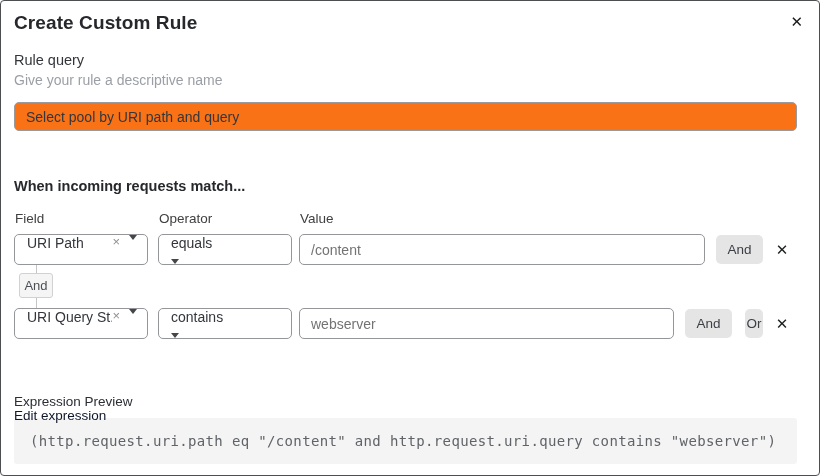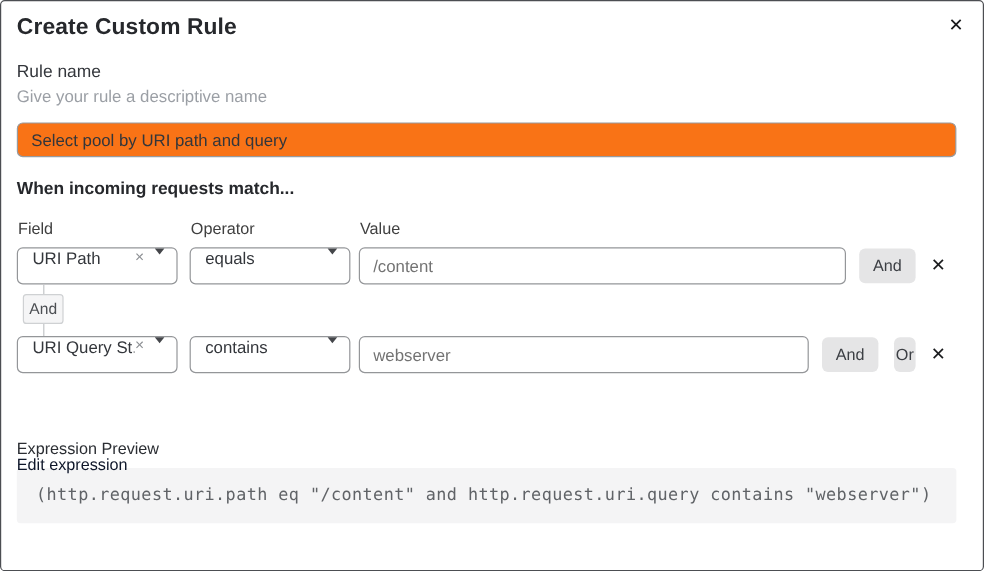--- a/index.html
+++ b/index.html
@@ -29,36 +29,36 @@
   .rule-label { margin-top: 18px; font-size: 14.5px; color: #33363b; line-height: 15px; }
   .rule-hint { margin-top: 5px; font-size: 14px; color: #9b9fa5; line-height: 14px; }
   .text-input {
     margin-top: 15px; width: 100%; height: 29px;
     border: 1px solid #989a9e; border-radius: 5px;
     padding: 0 11px; font-size: 14px; color: #33363b;
     font-family: "Liberation Sans", "DejaVu Sans", sans-serif;
     background: #f97316; outline: none; display: block;
   }
   
-  .match-heading { margin-top: 18px; font-size: 14.5px; font-weight: 700; color: #26282c; line-height: 18px; }
+  .match-heading { margin-top: 46px; font-size: 14.5px; font-weight: 700; color: #26282c; line-height: 18px; }
   .col-labels { position: relative; margin-top: 17px; height: 14px; font-size: 13.5px; color: #404040; }
   .col-labels span { position: absolute; top: 0; line-height: 14px; }
   .cl-field { left: 1px; }
   .cl-operator { left: 145px; }
   .cl-value { left: 286px; }
   .cond-row { display: flex; align-items: center; height: 31px; margin-top: 8px; }
   .cond-row.second { margin-top: 0; }
   .select {
     width: 134px; height: 31px; flex: 0 0 134px;
     border: 1px solid #949699; border-radius: 5px; background: #fff;
     display: flex; align-items: flex-start; padding: 0 10px 0 12px;
     font-size: 14px; color: #33363b; cursor: pointer;
   }
   .select .sel-label { flex: 1; white-space: nowrap; overflow: hidden; }
-  .select.operator { margin-left: 10px; }
+  .select.operator { margin-left: 10px; flex-direction: column; }
   .clear-x { color: #8c8f93; font-size: 13px; margin-right: 9px; line-height: 13px; cursor: pointer; }
   .caret { width: 0; height: 0; border-left: 4.5px solid transparent; border-right: 4.5px solid transparent; border-top: 5.5px solid #44464a; }
   .value-input {
     flex: 1 1 auto; height: 31px; margin-left: 7px; min-width: 60px;
     border: 1px solid #949699; border-radius: 5px;
     padding: 0 11px; font-size: 14px; color: #737373;
     font-family: "Liberation Sans", "DejaVu Sans", sans-serif;
     background: #fff; outline: none;
   }
   .btn-group { display: flex; gap: 13px; margin-left: 11px; }
@@ -99,21 +99,21 @@
 </head>
 <body>
 
 <div class="dialog">
 
   <div class="hdr">
     <div class="title">Create Custom Rule</div>
     <div class="close-x">✕</div>
   </div>
 
-  <div class="rule-label">Rule name</div>
+  <div class="rule-label">Rule query</div>
   <div class="rule-hint">Give your rule a descriptive name</div>
   <input class="text-input" type="text" value="Select pool by URI path and query" style="">
 
   <div class="match-heading">When incoming requests match...</div>
 
   <div class="col-labels">
     <span class="cl-field">Field</span>
     <span class="cl-operator">Operator</span>
     <span class="cl-value">Value</span>
   </div>

